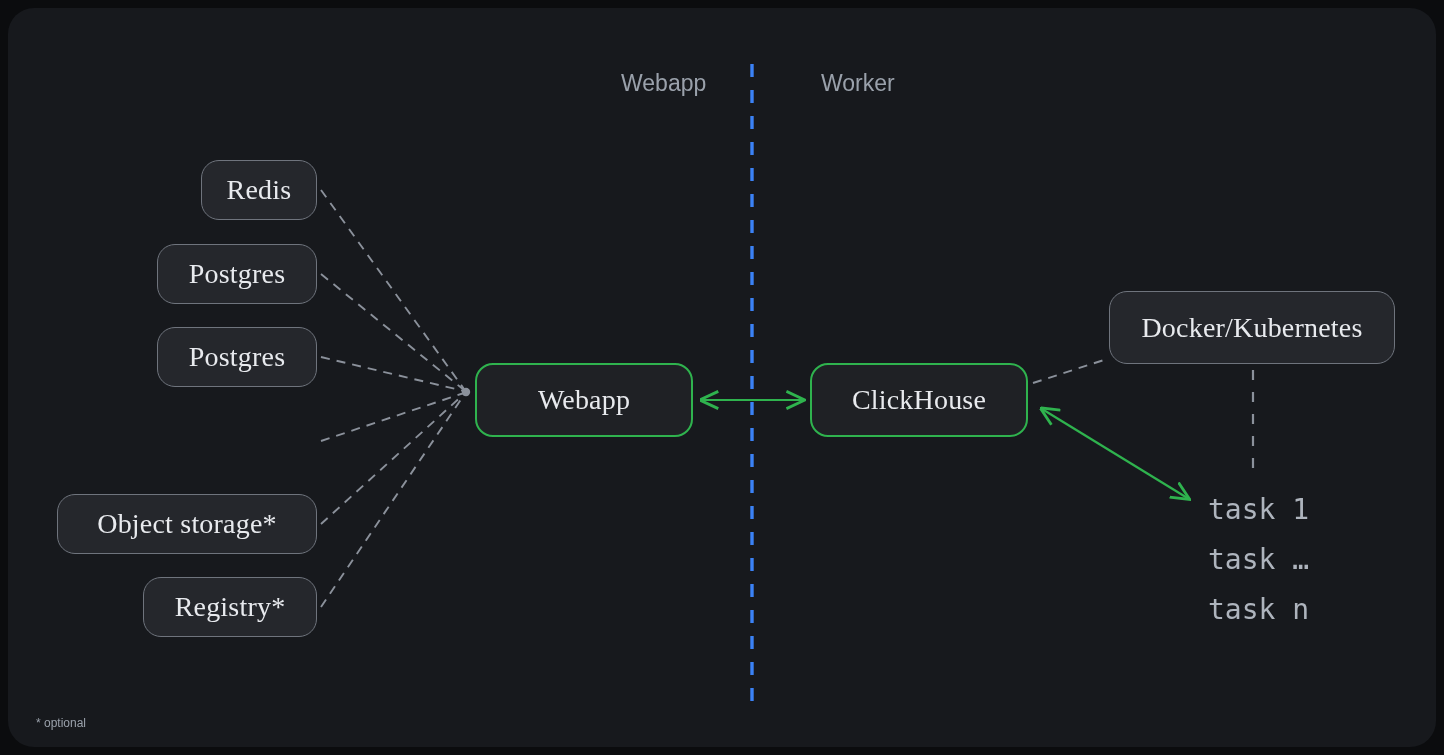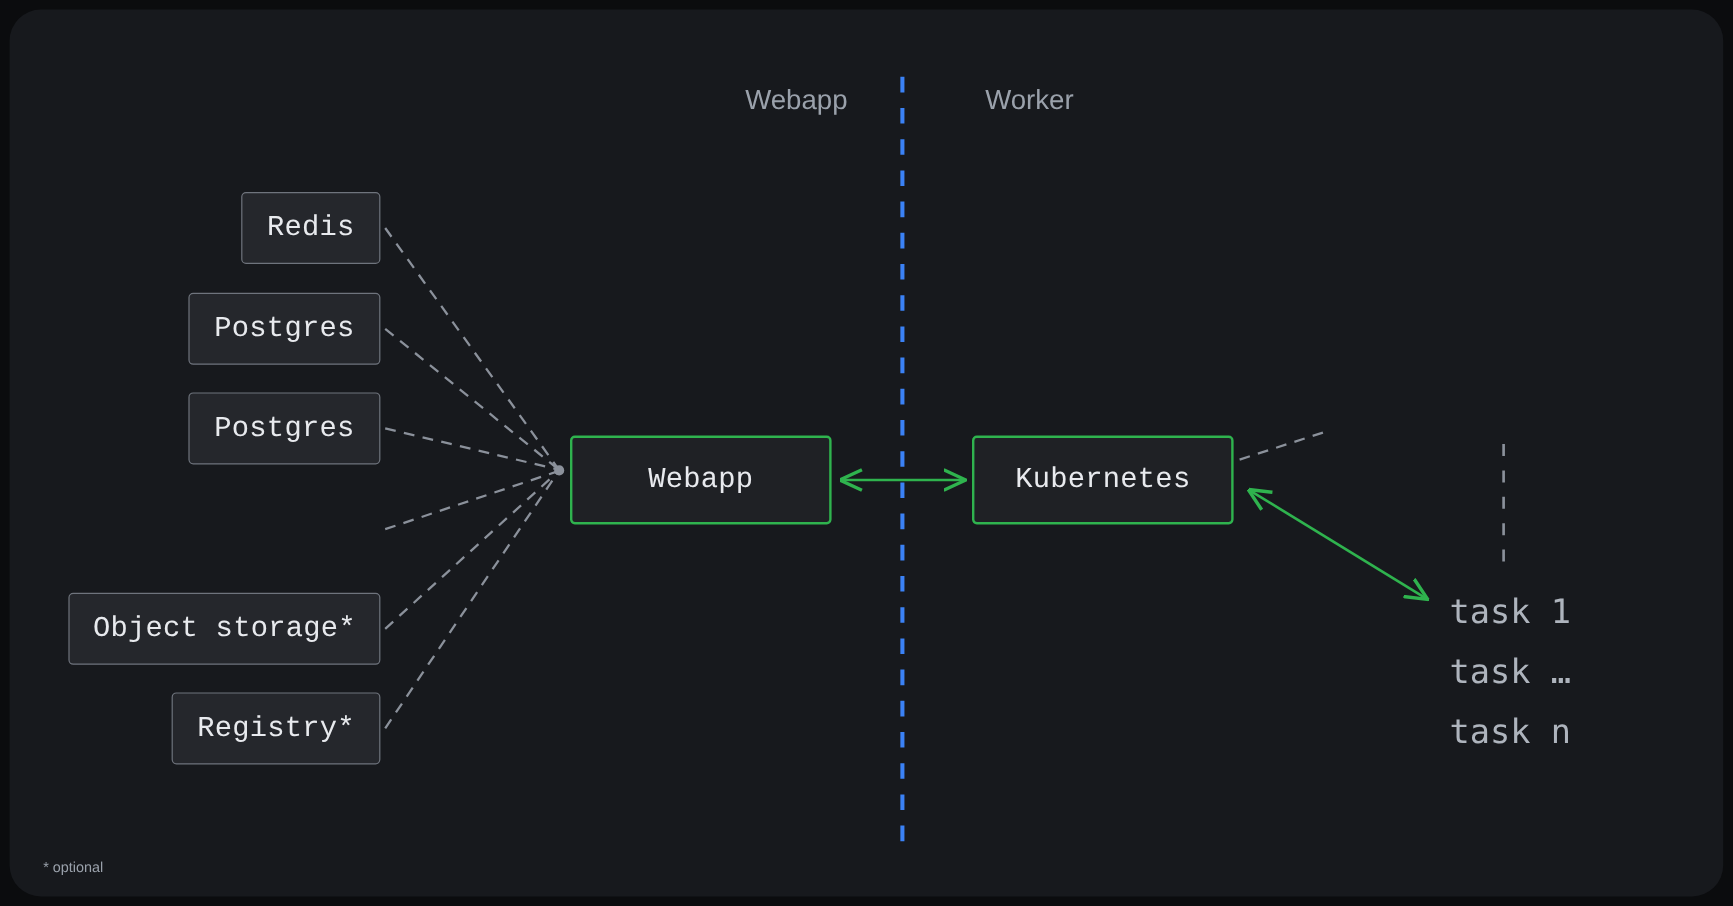--- a/index.html
+++ b/index.html
@@ -35,26 +35,26 @@
     left: 0;
     top: 0;
     width: 1444px;
     height: 755px;
   }
   .node {
     position: absolute;
     box-sizing: border-box;
     background: #25272c;
     border: 1.6px solid #6f747d;
-    border-radius: 4px;
+    border-radius: 18px;
     display: flex;
     align-items: center;
     justify-content: center;
-    font-family: Liberation Mono, monospace;
-    font-size: 24px;
+    font-family: Liberation Serif, serif;
+    font-size: 28px;
     color: #e8eaee;
     letter-spacing: 0.2px;
     white-space: nowrap;
   }
   .node.accent {
     border-color: #2fb34e;
     border-width: 2px;
     background: #1f2125;
   }
   .lane-label {
@@ -119,21 +119,22 @@
     <div class="lane-label" style="left:613px; top:62px;">Webapp</div>
     <div class="lane-label" style="left:781px; top:62px;margin-left:32px;">Worker</div>
 
     <div class="node" style="left:193px; top:152px; width:116px; height:60px;">Redis</div>
     <div class="node" style="left:149px; top:236px; width:160px; height:60px;">Postgres</div>
     <div class="node" style="left:149px; top:319px; width:160px; height:60px;">Postgres</div>
     <div class="node" style="left:49px; top:486px; width:260px; height:60px;">Object storage*</div>
     <div class="node" style="left:135px; top:569px; width:174px; height:60px;">Registry*</div>
 
     <div class="node accent" style="left:467px; top:355px; width:218px; height:74px;">Webapp</div>
-    <div class="node accent" style="left:802px; top:355px; width:218px; height:74px;">Kubernetes</div>
+    <div class="node accent" style="left:802px; top:355px; width:218px; height:74px;">ClickHouse</div>
+    <div class="node" style="left:1101px; top:283px; width:286px; height:73px;">Docker/Kubernetes</div>
 
     <div class="task-label" style="left:1200px; top:485px;">task 1</div>
     <div class="task-label" style="left:1200px; top:535px;">task …</div>
     <div class="task-label" style="left:1200px; top:585px;">task n</div>
 
     <div class="footnote" style="left:28px; top:708px;">* optional</div>
 
   </div>
 </div>
 

